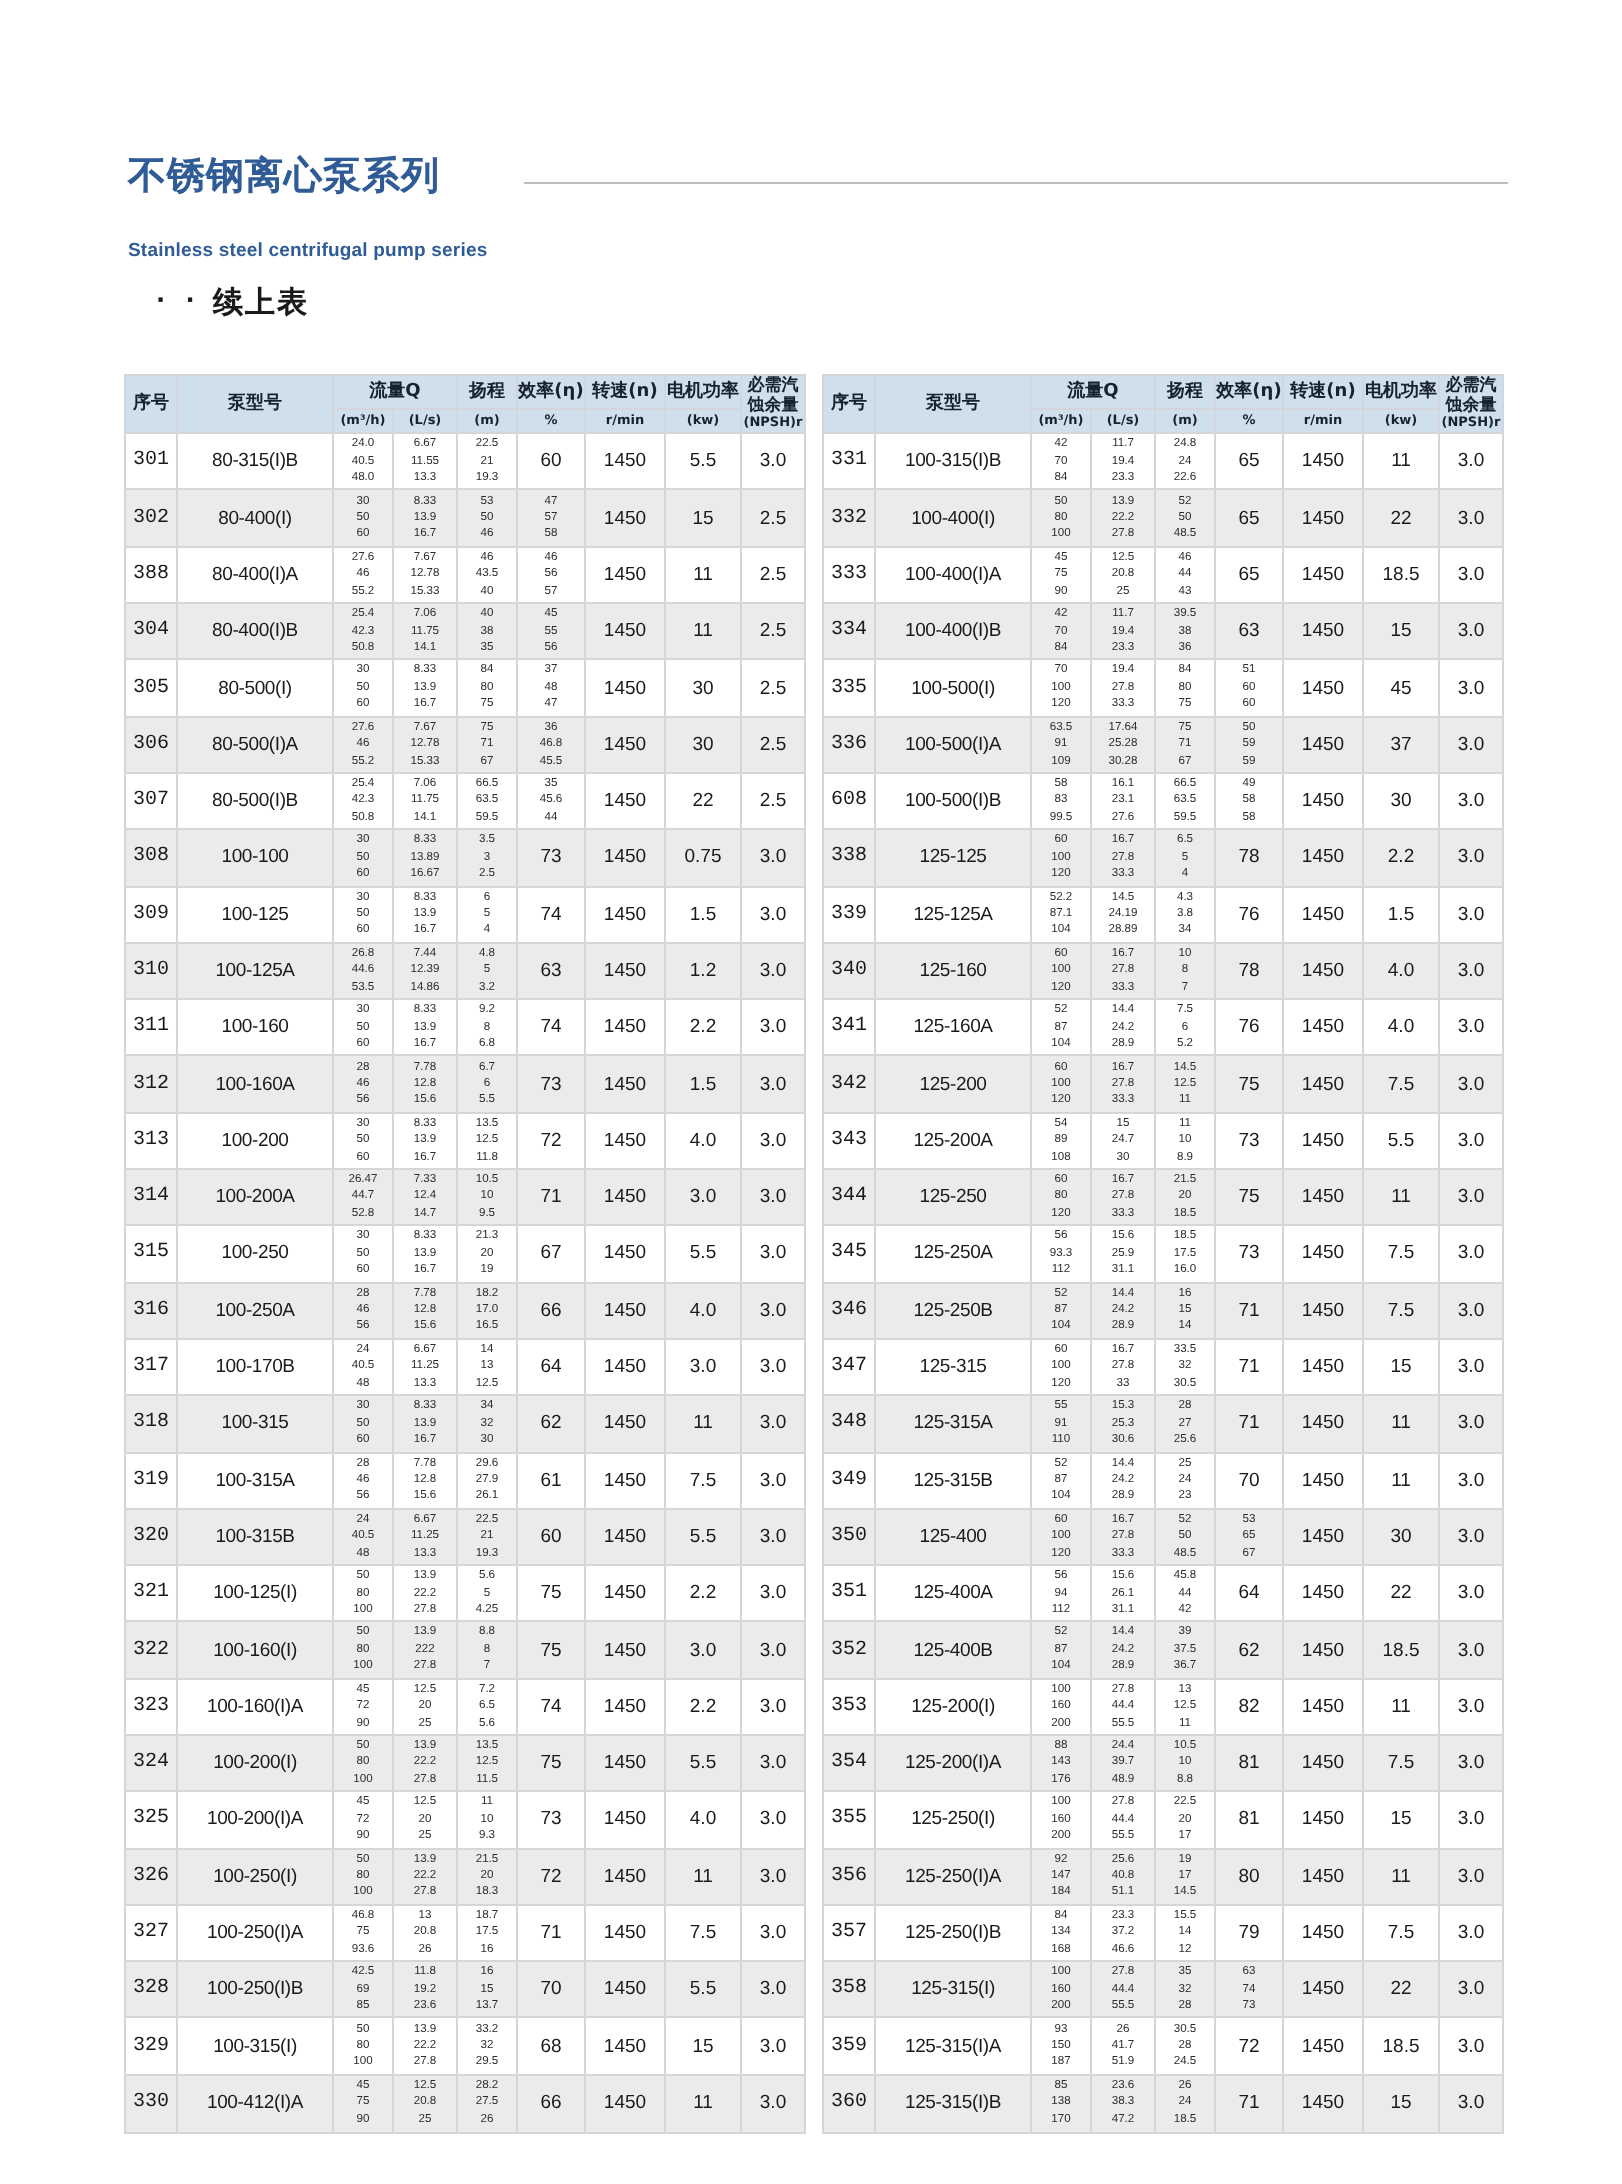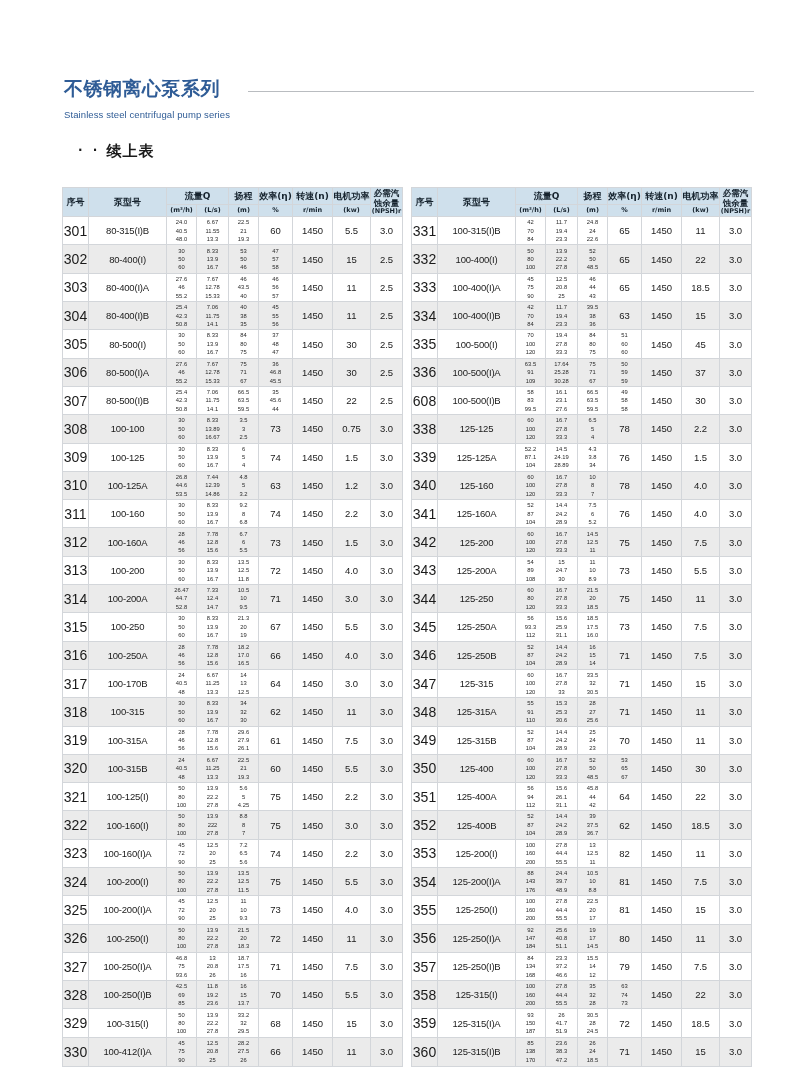--- a/index.html
+++ b/index.html
@@ -17,22 +17,22 @@
   
   .hdr { position:absolute; left:64px; top:78px; width:690px; }
   .hdr-row { display:flex; align-items:flex-start; }
   .hdr-txt { flex:0 0 auto; }
   .hdr-cn {
     font-size:19px; font-weight:bold; color:#2f5c96;
     letter-spacing:0.5px; line-height:1.15;
     font-family:"DejaVu Sans","Liberation Sans",sans-serif;
   }
   .hdr-en {
-    font-size:9.5px; font-weight:normal; color:#2f5c96;
-    margin-top:9px; letter-spacing:0.1px;
+    font-size:9.5px; font-weight:bold; color:#2f5c96;
+    margin-top:20px; letter-spacing:0.1px;
   }
   .hdr-rule {
     flex:1 1 auto; height:1px; background:#b9bcc0;
     margin-left:18px; margin-top:13px;
   }
 
   .cont-title {
     position:absolute; left:78px; top:142px;
     font-size:15px; font-weight:bold; color:#1a1a1a;
     letter-spacing:1px;
@@ -68,21 +68,21 @@
   }
   .th-main { font-size:9px; }
   .th-sub  { font-size:6.5px; }
   .th-two { font-size:8.5px; line-height:1.2; }
   .th-two small { font-size:6.5px; display:block; font-weight:bold; }
 
   tbody tr { height:28px; }
   tbody tr.alt > td { background:#ebebeb; }
   tbody tr > td { background:#ffffff; }
 
-  td.idx { font-size:14px; font-weight:normal; }
+  td.idx { font-size:10px; font-weight:normal;font-family:Liberation Mono, monospace; }
   td.model { font-size:9.5px; text-align:center; letter-spacing:-0.2px; }
   td.multi {
     font-size:5.8px;
     line-height:1.45;
     color:#2b2b2b;
     padding:1px 0;
   }
   td.multi span { display:block; }
   td.single { font-size:9.5px; }
 
@@ -200,21 +200,21 @@
             <td class="multi">
               <span>47</span>
               <span>57</span>
               <span>58</span>
             </td>
             <td class="single">1450</td>
             <td class="single">15</td>
             <td class="single">2.5</td>
           </tr>
           <tr>
-            <td class="idx">303</td>
+            <td class="idx">388</td>
             <td class="model">80-400(I)A</td>
             <td class="multi">
               <span>27.6</span>
               <span>46</span>
               <span>55.2</span>
             </td>
             <td class="multi">
               <span>7.67</span>
               <span>12.78</span>
               <span>15.33</span>

